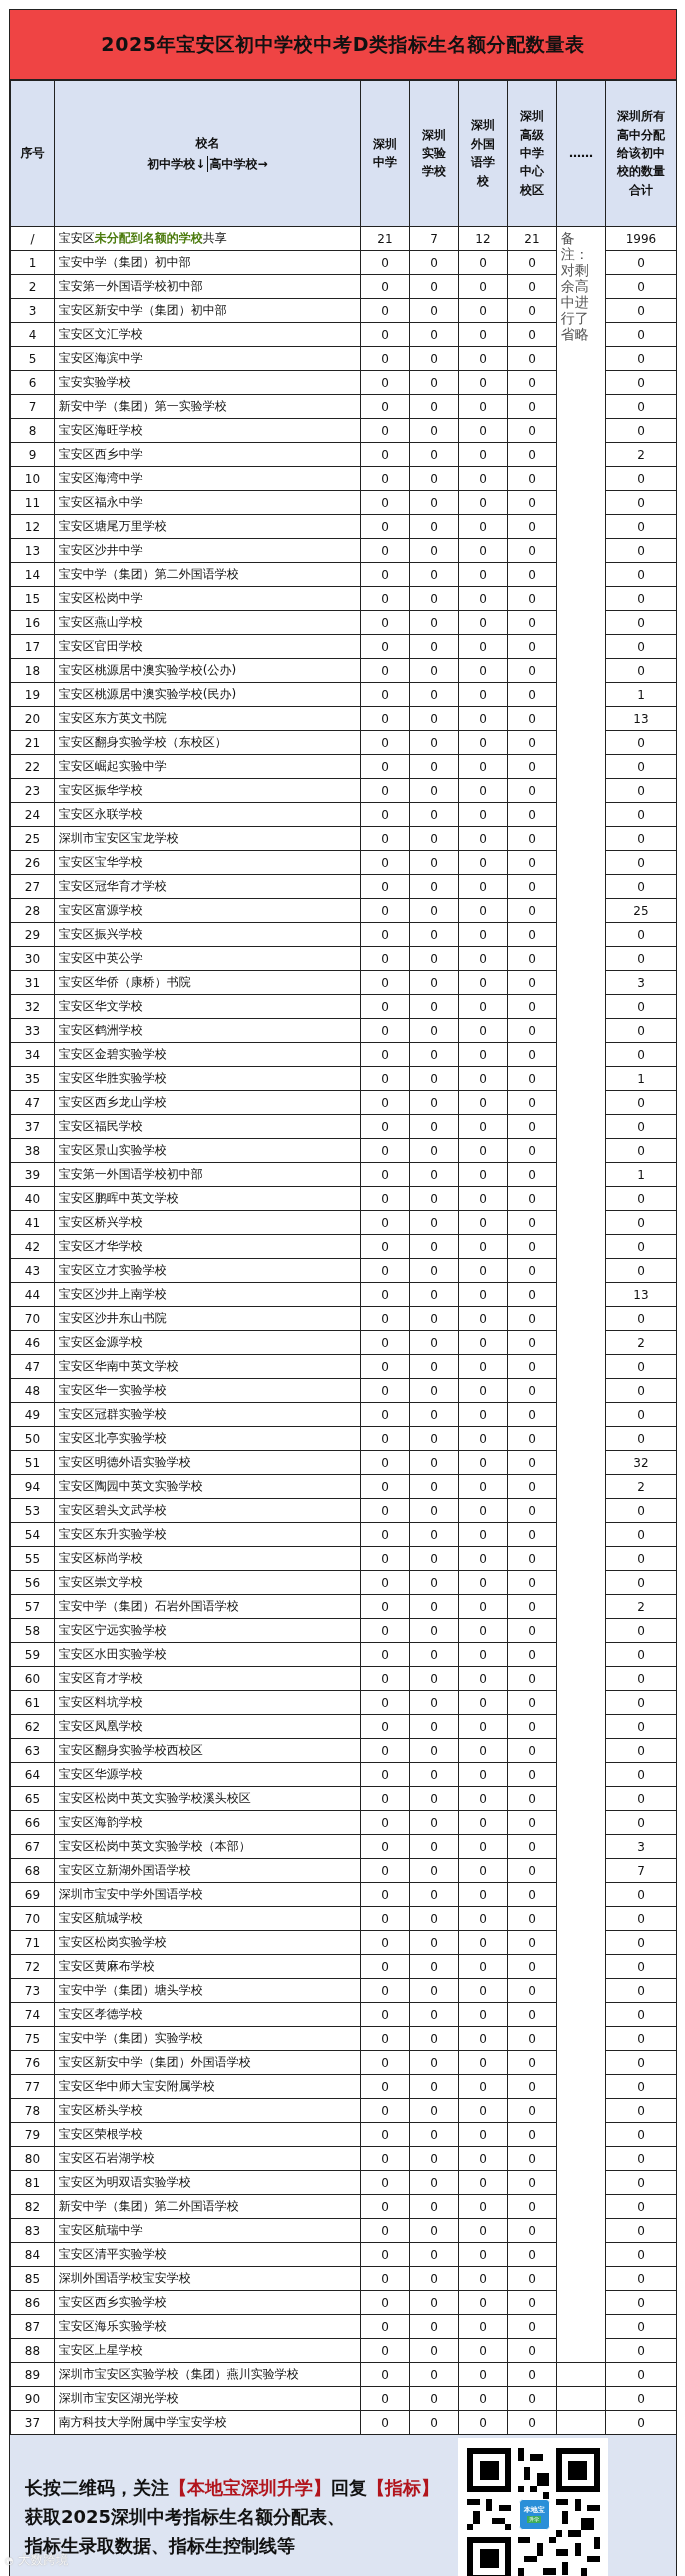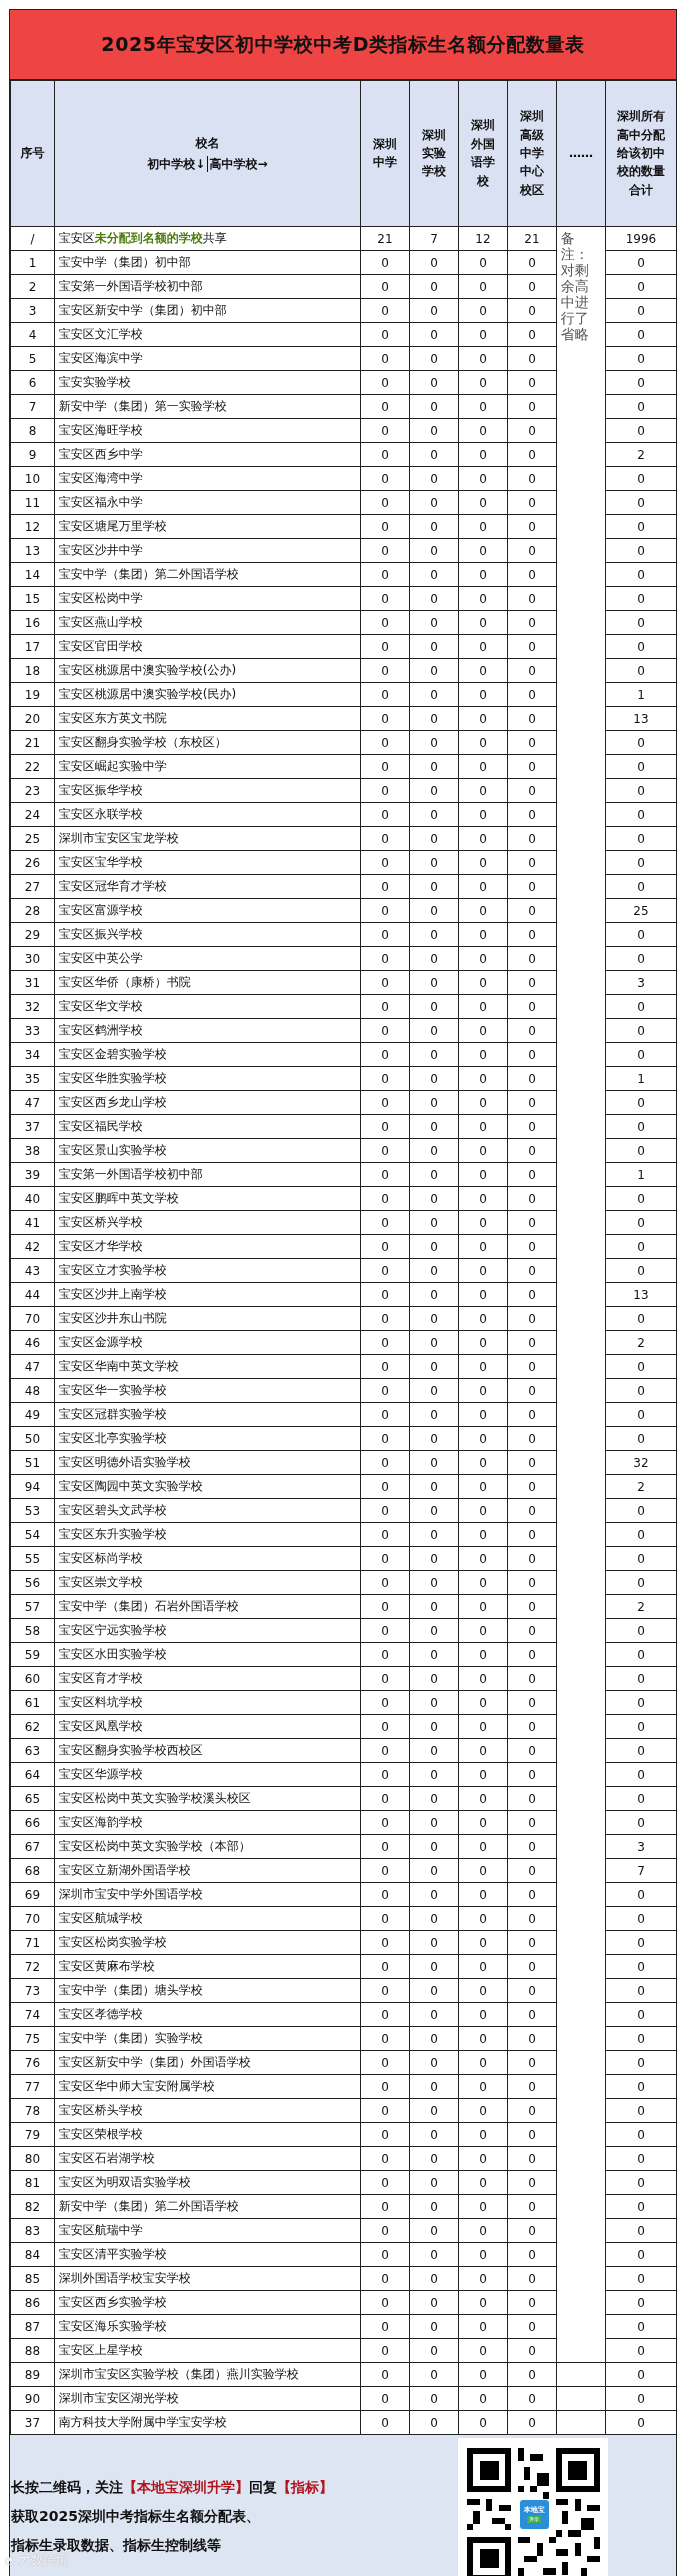--- a/index.html
+++ b/index.html
@@ -48,21 +48,21 @@
   .red { color: #4d7c0f; font-weight: bold; }
   td.note {
     vertical-align: top; text-align: left; padding: 2.5px 2.5px 0 3.8px;
     font-family: "DejaVu Serif", "Liberation Serif", serif;
     font-size: 14px; line-height: 16px; color: #555; word-break: break-all;
   }
   .footer {
     position: relative; height: 157px; background: #dde4f2; border-top: 0;
   }
   .footer-text {
-    position: absolute; left: 1px; top: 38px; font-size: 14px; font-weight: bold; line-height: 29px; color: #111;
+    position: absolute; left: 15px; top: 38px; font-size: 18px; font-weight: bold; line-height: 29px; color: #111;
   }
   .footer-text .hl { color: #b2141c; }
   .qr {
     position: absolute; left: 448px; top: 3.2px; width: 150px; height: 152px; background: #fff;
     display: flex; align-items: center; justify-content: center;
   }
   .qr-logo {
     position: absolute; left: 61px; top: 61px; width: 30.5px; height: 30.5px; border-radius: 3.8px;
     background: #2a8fd8; border: 1.3px solid #fff; box-sizing: border-box;
     display: flex; flex-direction: column; align-items: center; justify-content: center; color: #fff;

